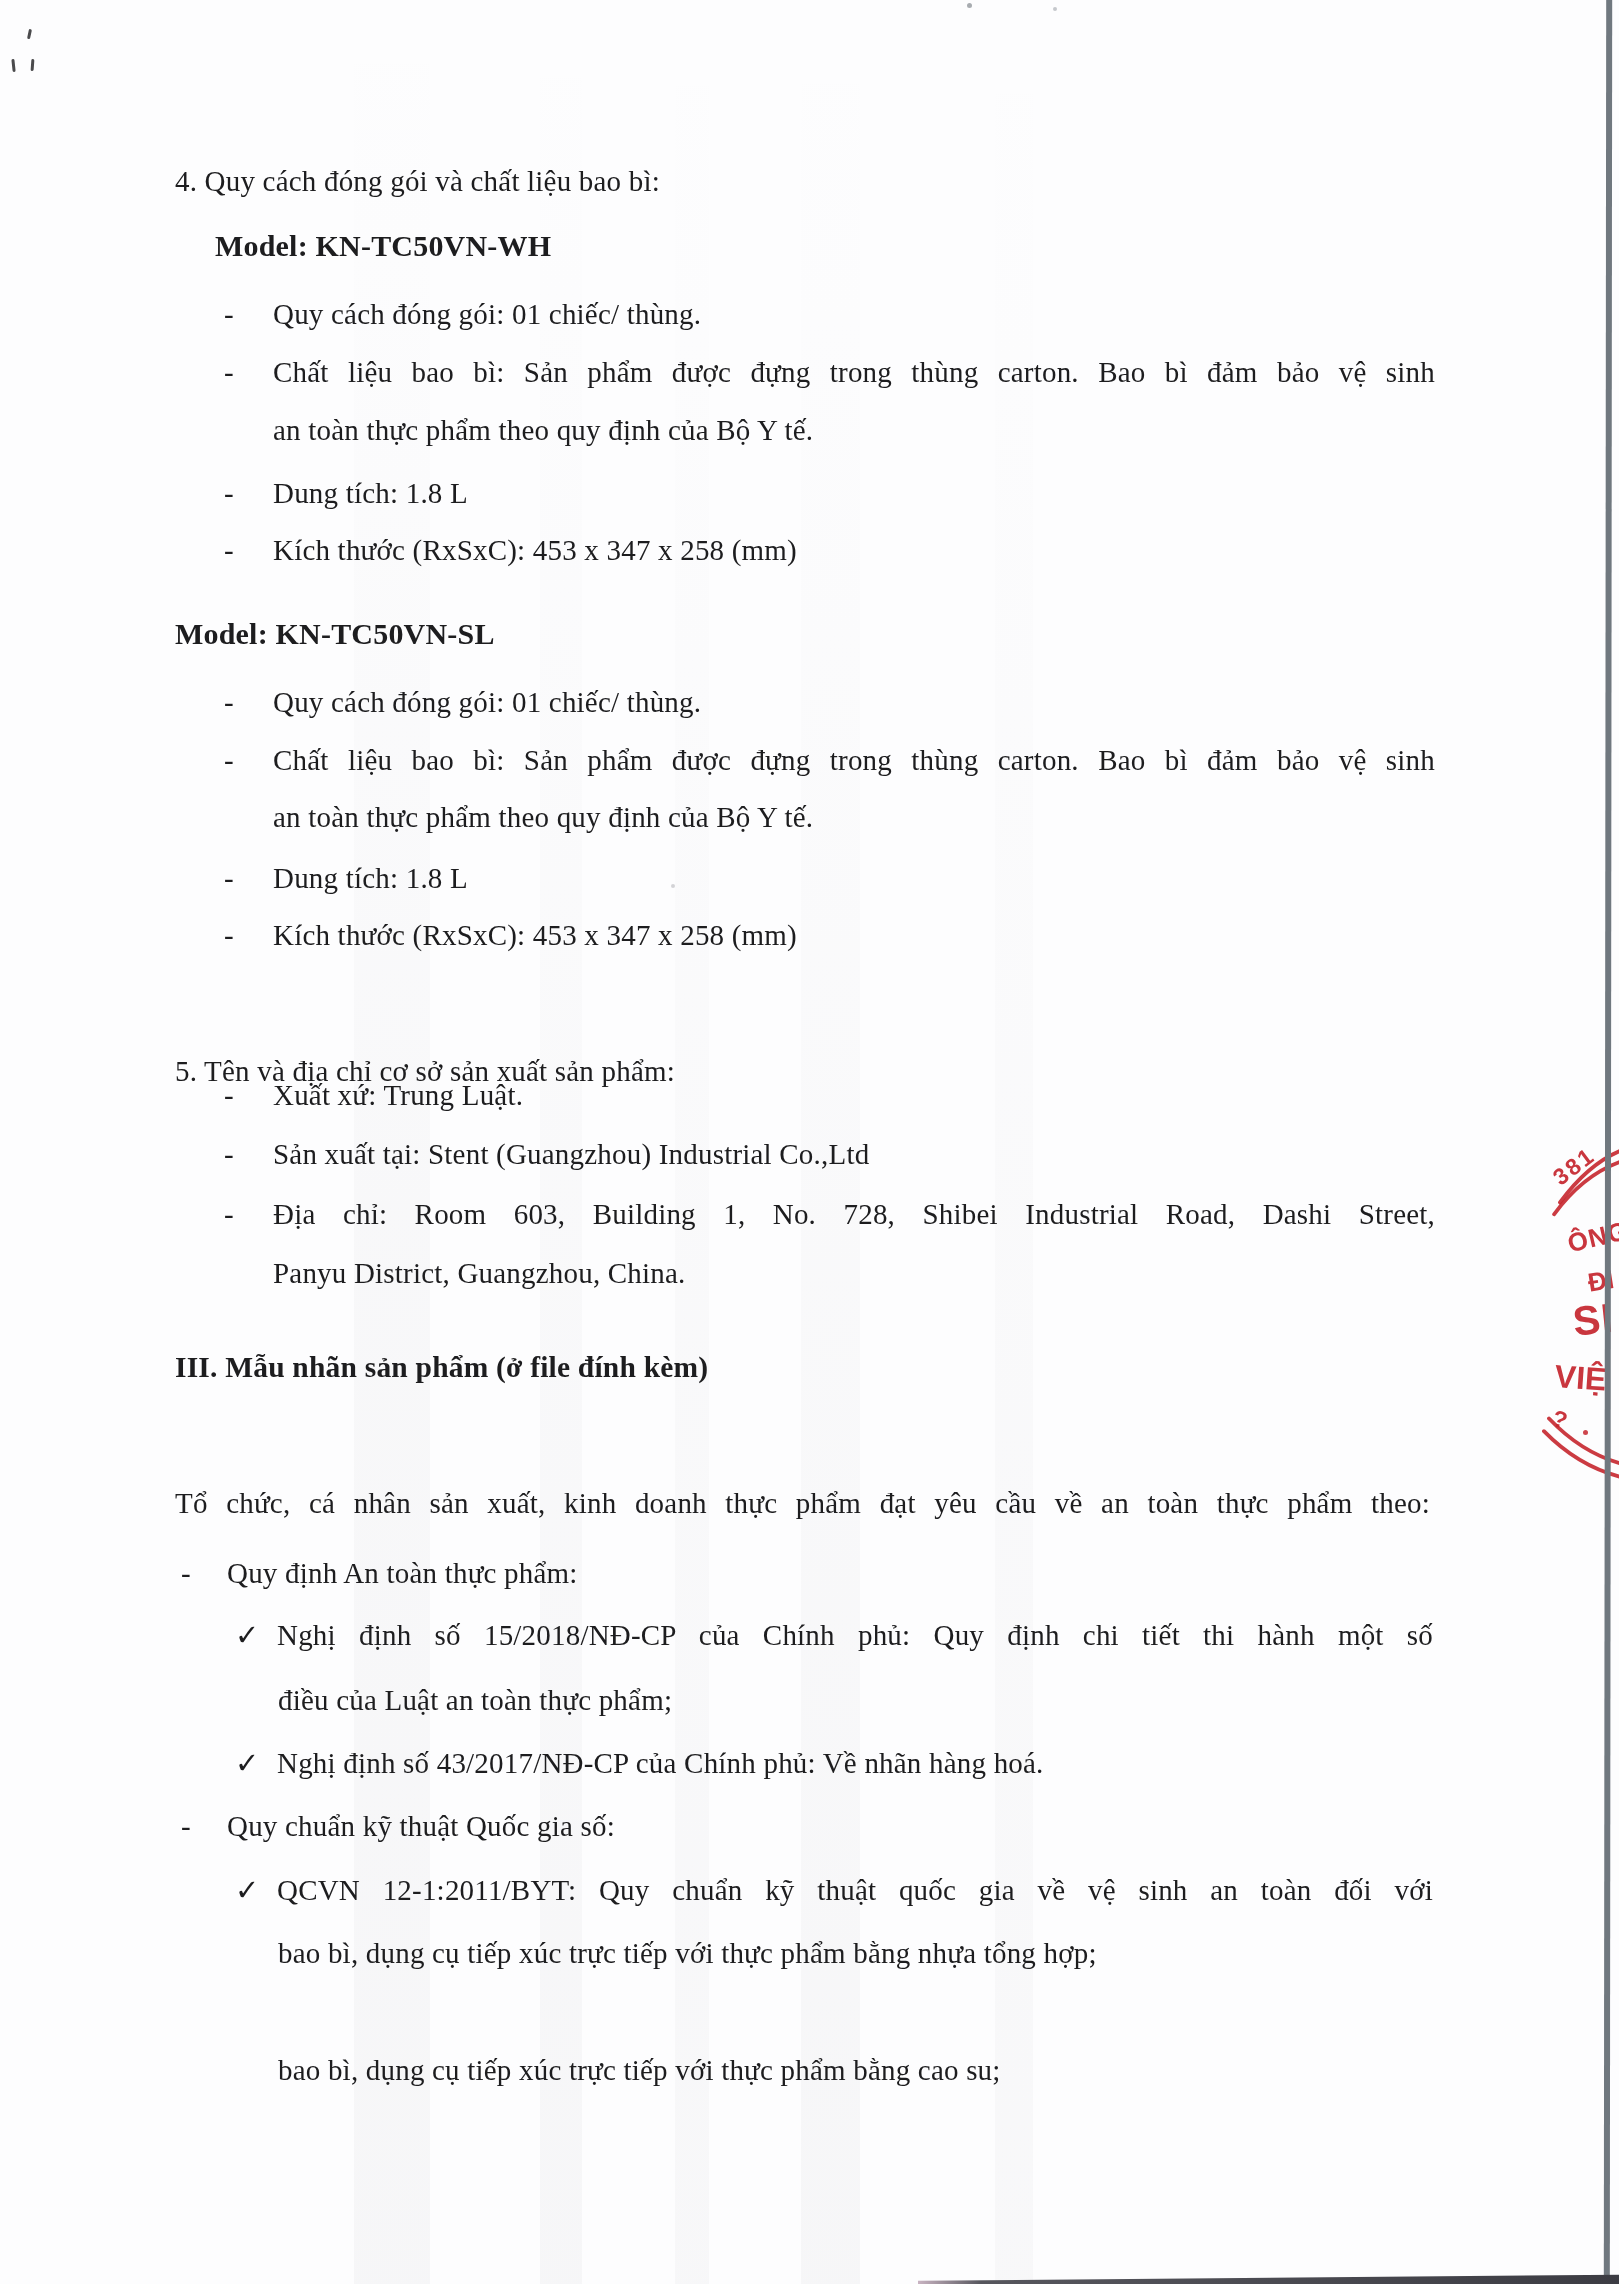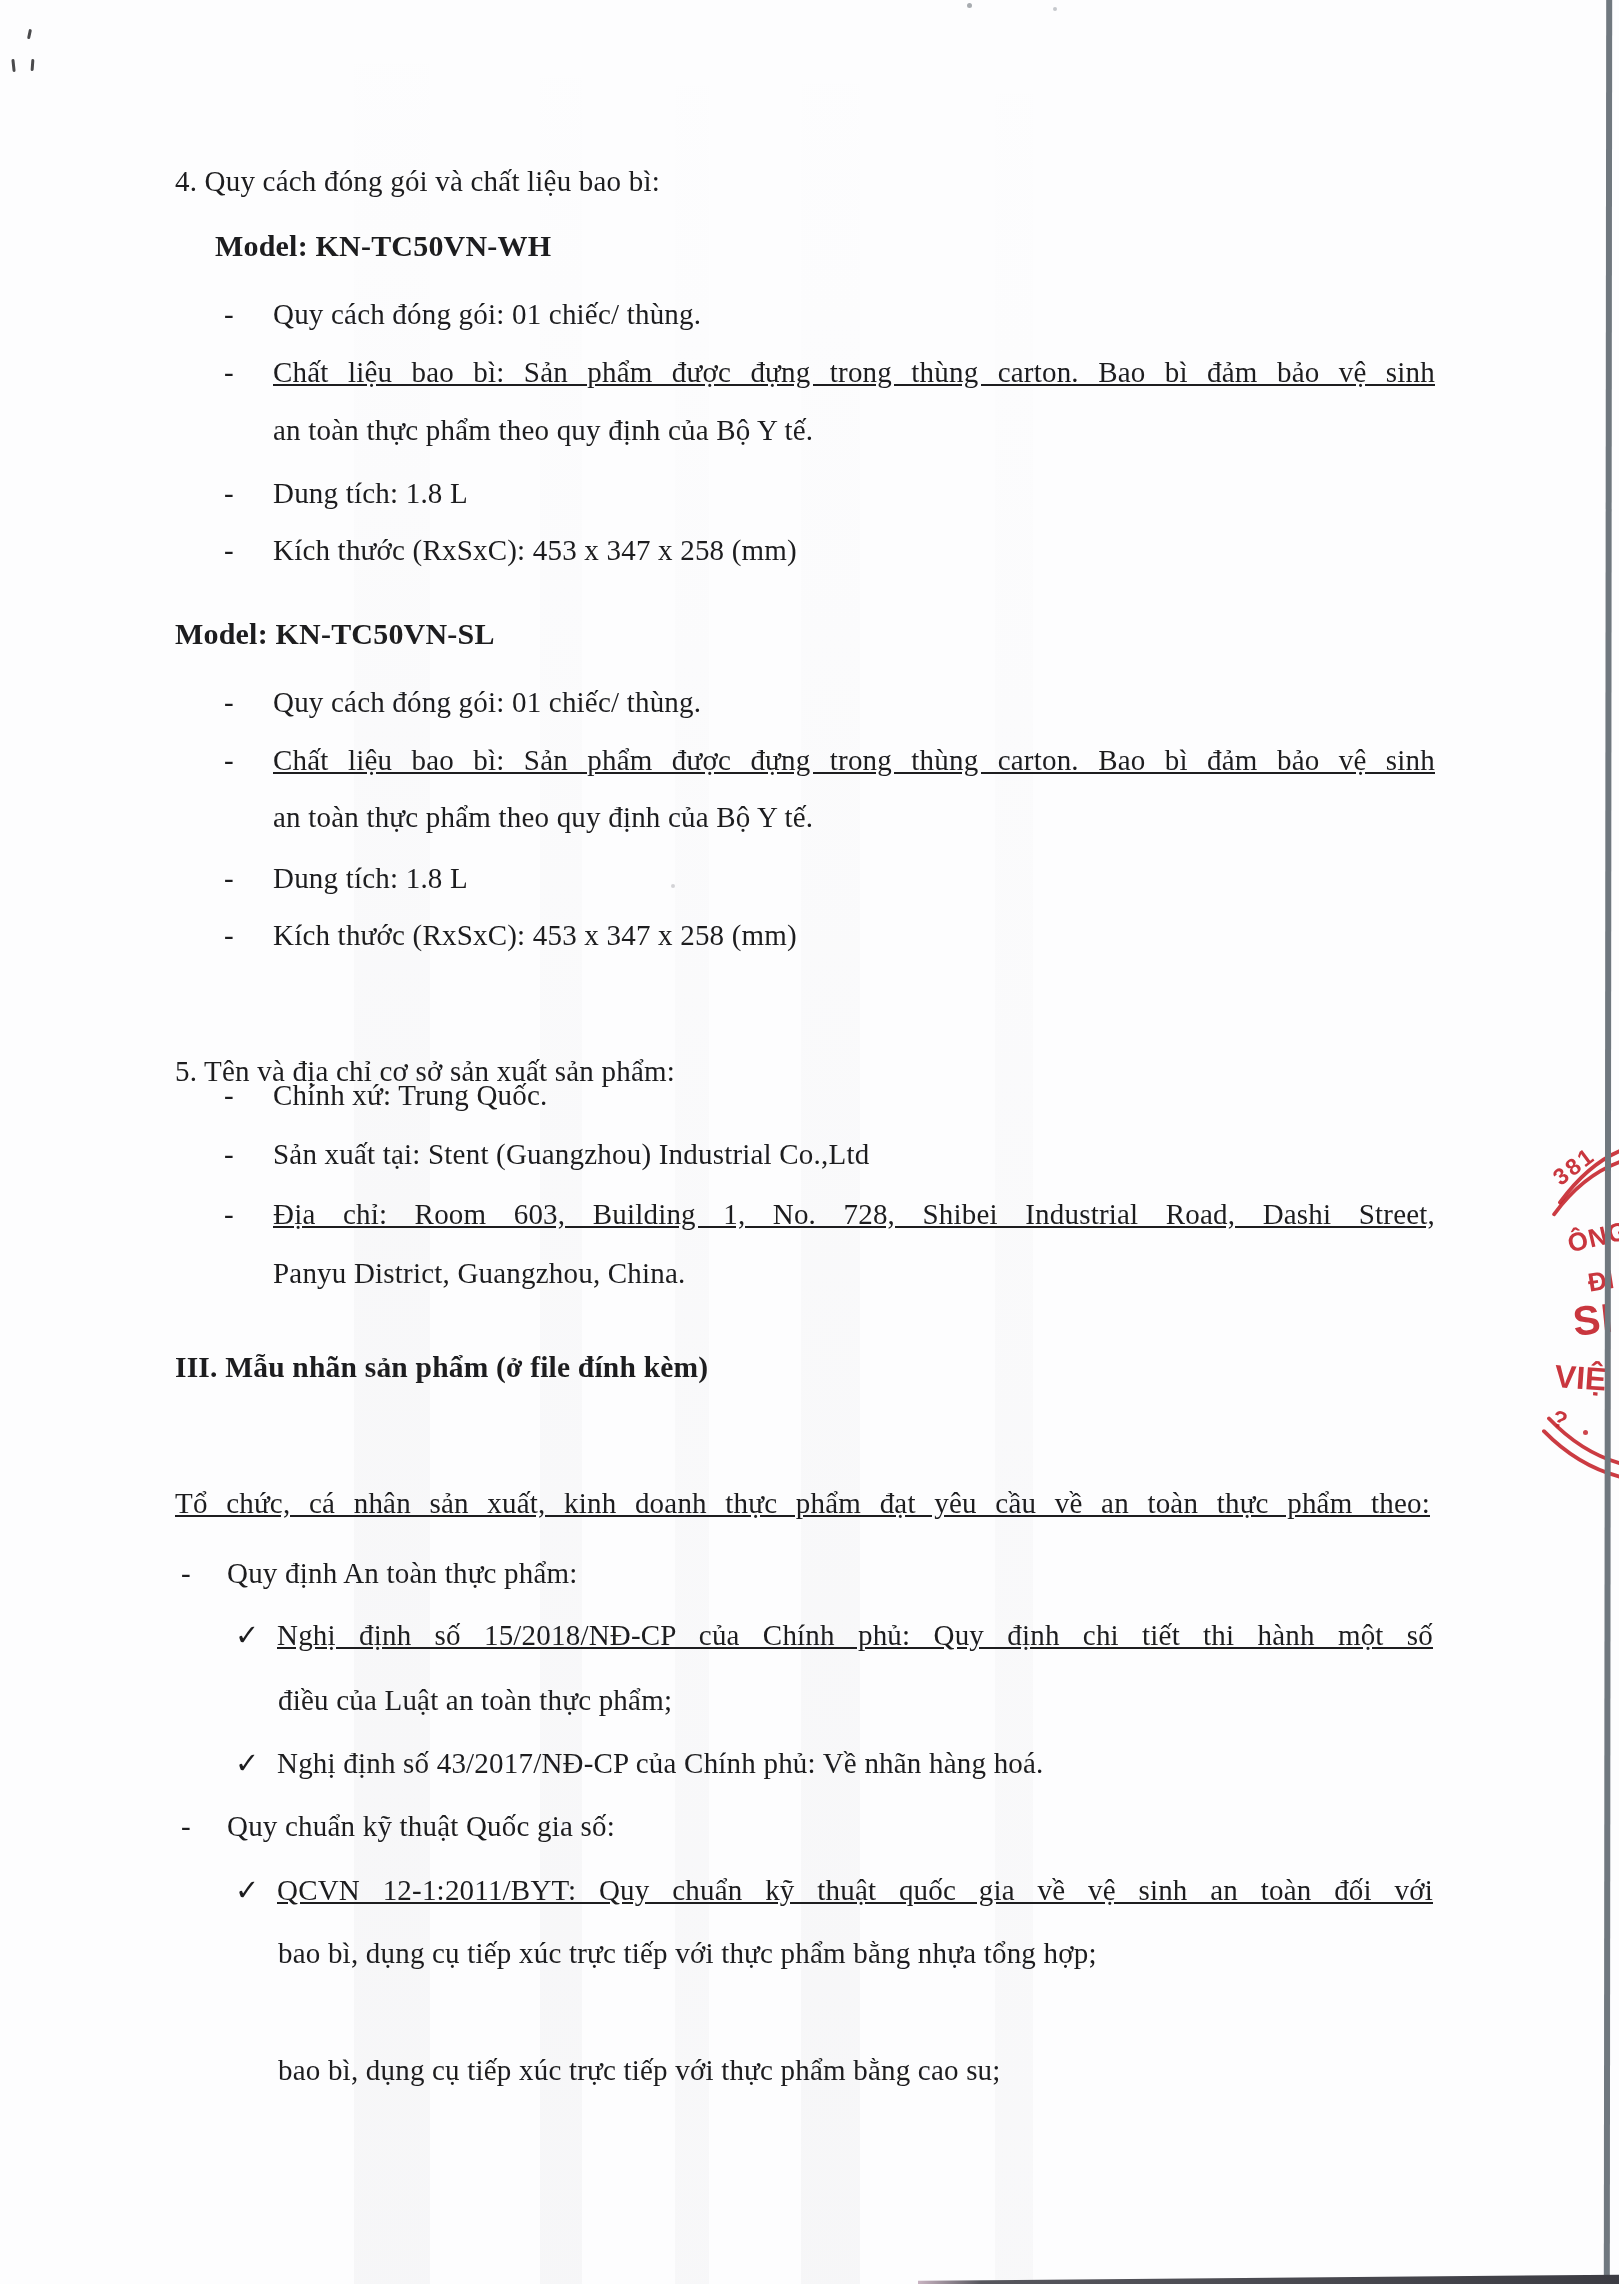--- a/index.html
+++ b/index.html
@@ -19,21 +19,21 @@
     letter-spacing:0.2px;
   }
   .marker{display:inline-block;vertical-align:top;}
   .w57{width:49px;}
   .w54{width:46px;}
   .w50{width:42px;}
   .check{font-family:"Liberation Serif","DejaVu Serif","DejaVu Sans",serif;}
   .just{white-space:normal;}
   .just .txt{
     display:inline-block;vertical-align:top;
-    text-align:justify;text-align-last:justify;text-decoration:underline;
+    text-align:justify;text-align-last:justify;
   }
   .model-title{font-weight:700;font-size:30px;}
   .sec-heading{font-weight:700;font-size:29.5px;}
   
   .edge-right{
     position:absolute;left:1605px;top:0;width:5.9px;height:2284px;
     background:#70787f;transform:rotate(0.06deg);
   }
   .edge-bottom{
     position:absolute;left:918px;top:2274px;width:702px;height:10px;
@@ -79,21 +79,21 @@
   <div class="line" style="left:224px;top:683px;"><span class="marker w57">-</span><span class="txt">Quy cách đóng gói: 01 chiếc/ thùng.</span></div>
 
   <div class="line just" style="left:224px;top:741px;"><span class="marker w57">-</span><span class="txt" style="width:1162px;">Chất liệu bao bì: Sản phẩm được đựng trong thùng carton. Bao bì đảm bảo vệ sinh</span></div>
   <div class="line" style="left:273px;top:798px;">an toàn thực phẩm theo quy định của Bộ Y tế.</div>
 
   <div class="line" style="left:224px;top:859px;"><span class="marker w57">-</span><span class="txt">Dung tích: 1.8 L</span></div>
   <div class="line" style="left:224px;top:916px;"><span class="marker w57">-</span><span class="txt">Kích thước (RxSxC): 453 x 347 x 258 (mm)</span></div>
 
   <div class="line" style="left:175px;top:1052px;">5. Tên và địa chỉ cơ sở sản xuất sản phẩm:</div>
 
-  <div class="line" style="left:224px;top:1076px;"><span class="marker w57">-</span><span class="txt">Chính xứ: Trung Quốc.</span></div>
+  <div class="line" style="left:224px;top:1076px;"><span class="marker w57">-</span><span class="txt">Xuất xứ: Trung Luật.</span></div>
   <div class="line" style="left:224px;top:1135px;"><span class="marker w57">-</span><span class="txt">Sản xuất tại: Stent (Guangzhou) Industrial Co.,Ltd</span></div>
 
   <div class="line just" style="left:224px;top:1195px;"><span class="marker w57">-</span><span class="txt" style="width:1162px;">Địa chỉ: Room 603, Building 1, No. 728, Shibei Industrial Road, Dashi Street,</span></div>
   <div class="line" style="left:273px;top:1254px;">Panyu District, Guangzhou, China.</div>
 
   <div class="line sec-heading" style="left:175px;top:1348px;">III. Mẫu nhãn sản phẩm (ở file đính kèm)</div>
 
   <div class="line just" style="left:175px;top:1484px;"><span class="txt" style="width:1255px;">Tổ chức, cá nhân sản xuất, kinh doanh thực phẩm đạt yêu cầu về an toàn thực phẩm theo:</span></div>
 
   <div class="line" style="left:181px;top:1554px;"><span class="marker w54">-</span><span class="txt">Quy định An toàn thực phẩm:</span></div>

